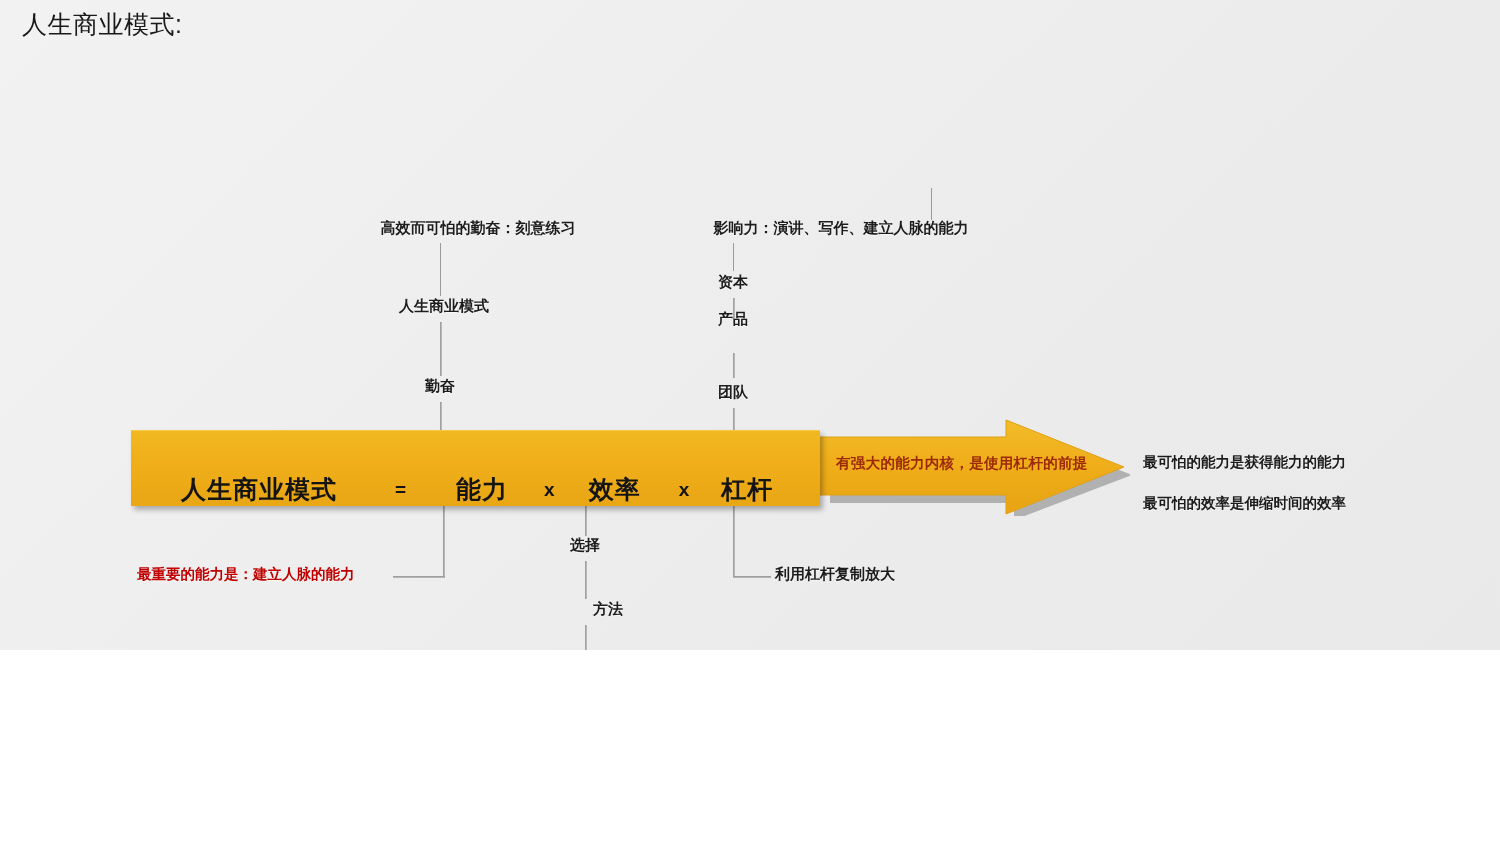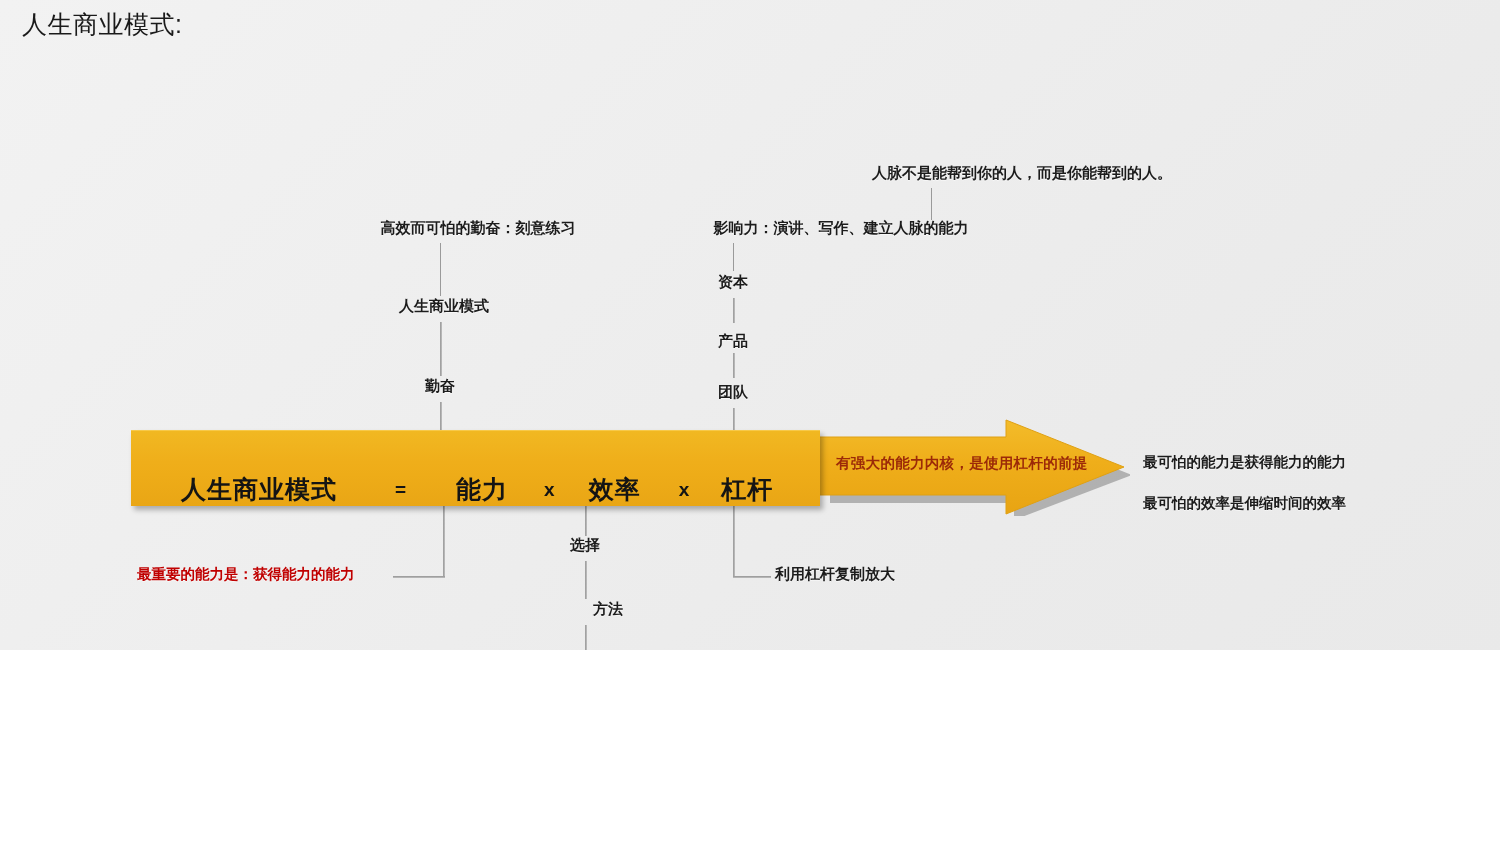--- a/index.html
+++ b/index.html
@@ -151,30 +151,29 @@
 
   <div class="node s15 center" style="left:478px; top:219px;">高效而可怕的勤奋：刻意练习</div>
   <div class="vline thin" style="left:440px; top:243px; height:53px;"></div>
 
   <div class="node s15 center" style="left:444px; top:297px;">人生商业模式</div>
   <div class="vline" style="left:440px; top:322px; height:54px;"></div>
 
   <div class="node s15 center" style="left:440px; top:377px;">勤奋</div>
   <div class="vline" style="left:440px; top:402px; height:32px;"></div>
 
-  <div class="node s15 center" style="left:1022px; top:164px;">人脉不是能帮到你的人，而是你能帮到的人。</div>
   <div class="vline thin" style="left:931px; top:188px; height:32px;"></div>
 
   <div class="node s15 center" style="left:841px; top:219px;">影响力：演讲、写作、建立人脉的能力</div>
   <div class="vline thin" style="left:733px; top:243px; height:28px;"></div>
 
   <div class="node s15 center" style="left:733px; top:273px;">资本</div>
   <div class="vline" style="left:733px; top:298px; height:25px;"></div>
 
-  <div class="node s15 center" style="left:733px; top:332px;">产品</div>
+  <div class="node s15 center" style="left:733px; top:310px;">产品</div>
   <div class="vline" style="left:733px; top:353px; height:25px;"></div>
 
   <div class="node s15 center" style="left:733px; top:383px;">团队</div>
   <div class="vline" style="left:733px; top:408px; height:26px;"></div>
 
   <div class="formula-bar">
     <div class="formula-inner">
       <span class="formula-term">人生商业模式</span>
       <span class="sp-a"></span>
       <span class="formula-op">=</span>
@@ -209,21 +208,21 @@
     <div class="arrow-text">有强大的能力内核，是使用杠杆的前提</div>
   </div>
 
   <div class="concl">
     <div>最可怕的能力是获得能力的能力</div>
     <div>最可怕的效率是伸缩时间的效率</div>
   </div>
 
   <div class="vline" style="left:443px; top:506px; height:72px;"></div>
   <div class="hline" style="left:393px; top:576px; width:52px;"></div>
-  <div class="node s14 red" style="left:137px; top:565px;">最重要的能力是：获得能力的能力</div>
+  <div class="node s14 red" style="left:137px; top:565px;">最重要的能力是：建立人脉的能力</div>
 
   <div class="vline" style="left:585px; top:506px; height:30px;"></div>
   <div class="node s15 center" style="left:585px; top:536px;">选择</div>
   <div class="vline" style="left:585px; top:561px; height:38px;"></div>
   <div class="node s15 center" style="left:608px; top:600px;">方法</div>
   <div class="vline" style="left:585px; top:625px; height:38px;"></div>
   <div class="node s15 center" style="left:585px; top:663px;">工具</div>
 
   <div class="vline" style="left:733px; top:506px; height:72px;"></div>
   <div class="hline" style="left:733px; top:576px; width:38px;"></div>

